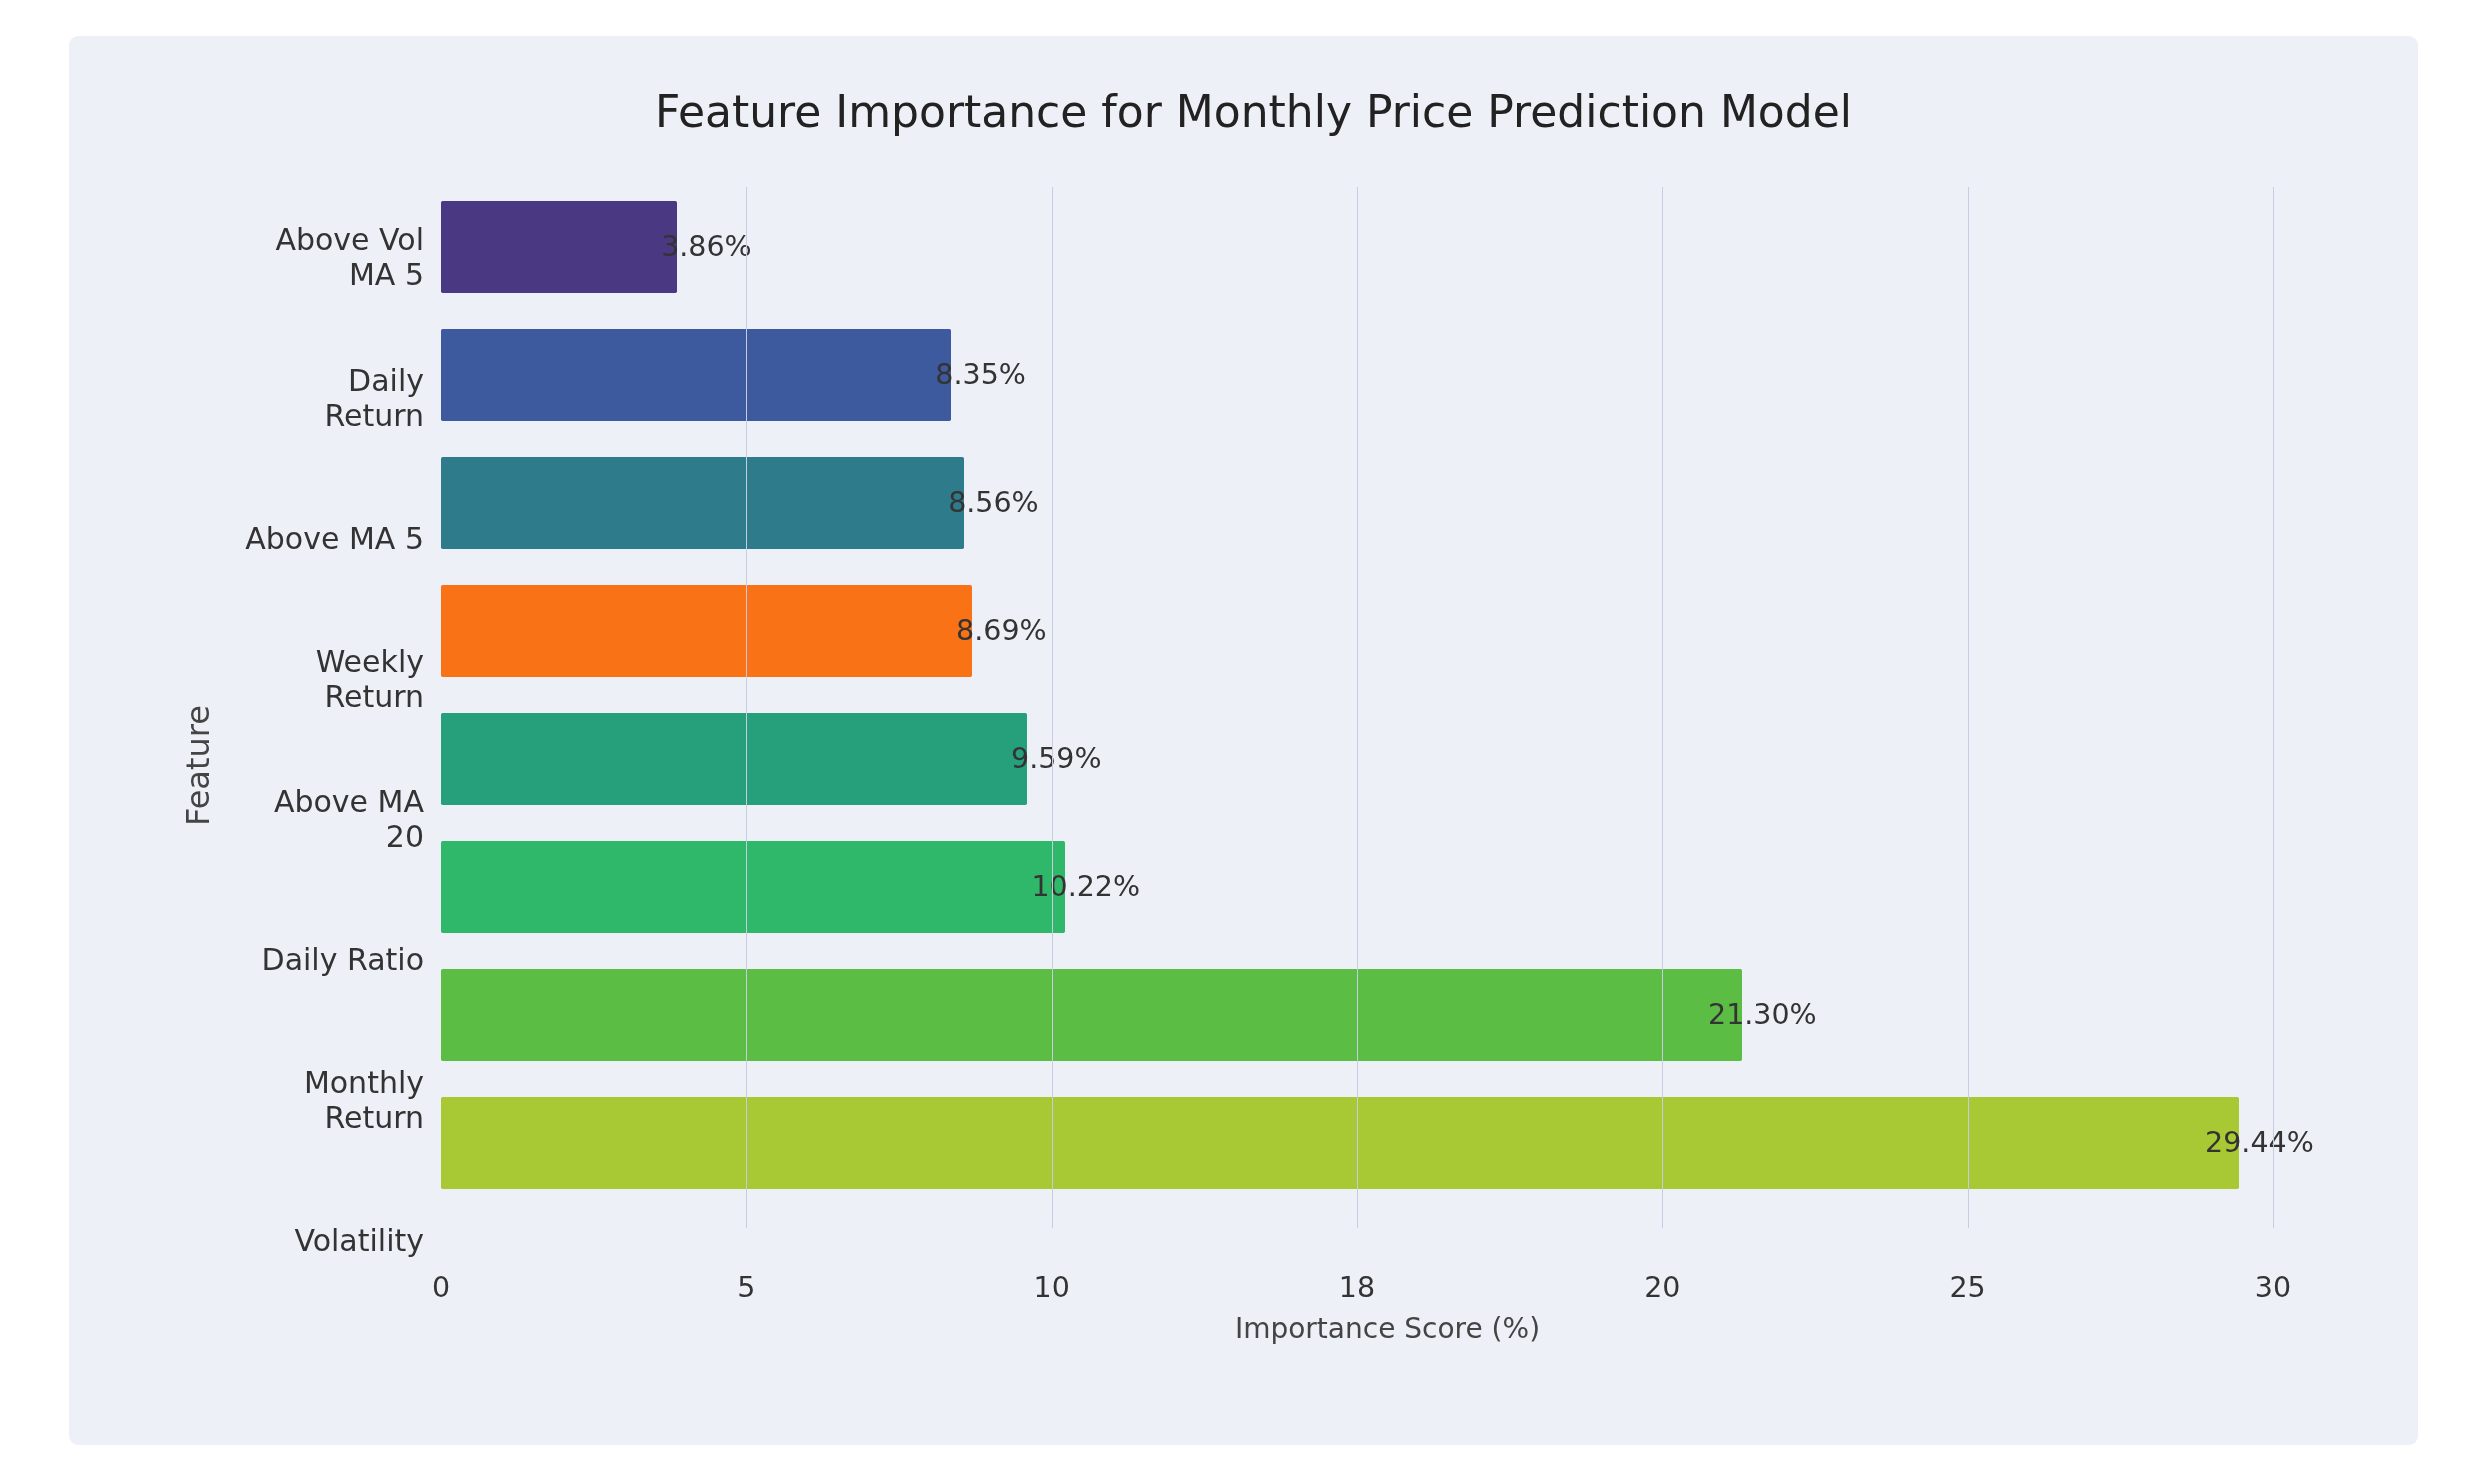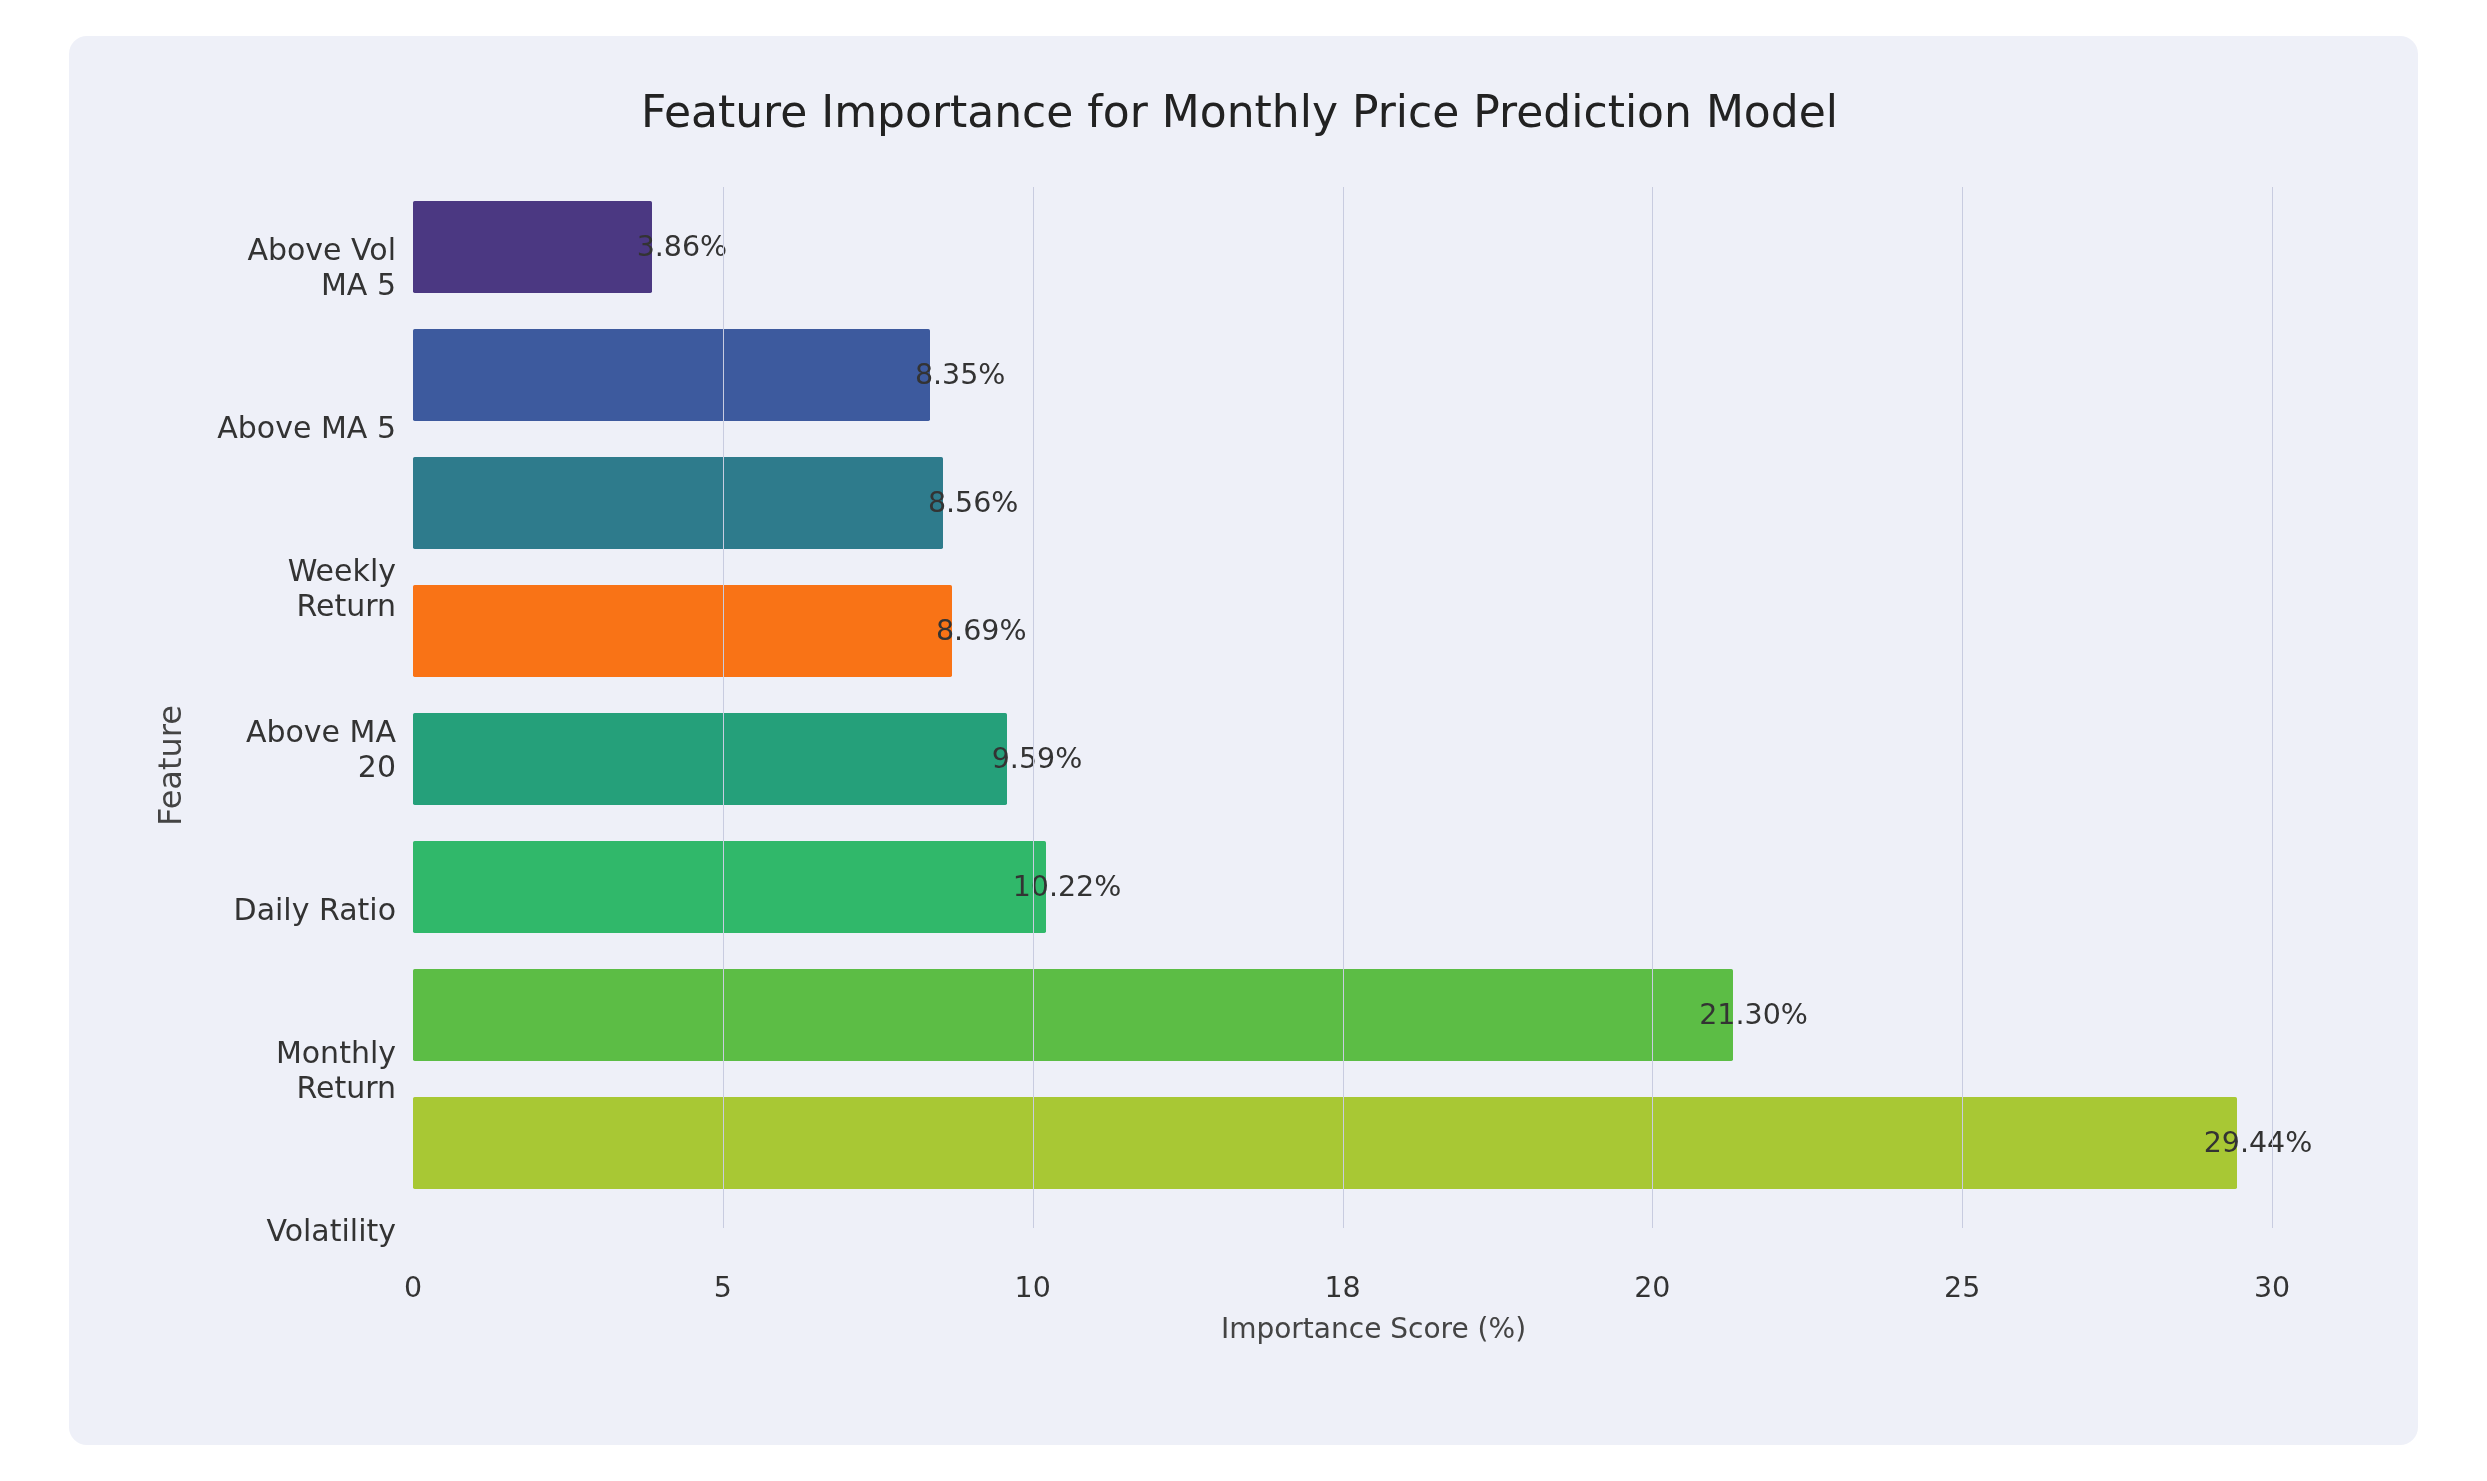--- a/index.html
+++ b/index.html
@@ -9,23 +9,23 @@
       width: 2487px;
       height: 1481px;
       display: flex;
       align-items: center;
       justify-content: center;
     }
     .chart-container {
       background: #eef0f8;
       width: 2349px;
       height: 1409px;
-      padding: 50px 84px 101px 76px;
-      position: relative;
-      border-radius: 18px;
+      padding: 50px 84px 101px 104px;
+      position: relative;
+      border-radius: 9px;
     }
     .chart-title {
       text-align: center;
       font-size: 44px;
       font-weight: 400;
       color: #222;
       margin-bottom: 50px;
     }
     .chart-body {
       display: flex;
@@ -134,20 +134,21 @@
   </style>
 </head>
 <body>
 
 <div class="chart-container">
   <div class="chart-title">Feature Importance for Monthly Price Prediction Model</div>
   <div class="chart-body">
     <div class="y-axis-label">Feature</div>
     <div class="y-axis-labels" id="y-axis-labels">
         <div class="y-label">Above Vol MA 5</div>
+        <div class="y-label">Daily Return</div>
         <div class="y-label">Above MA 5</div>
         <div class="y-label">Weekly Return</div>
         <div class="y-label">Above MA 20</div>
         <div class="y-label">Daily Ratio</div>
         <div class="y-label">Monthly Return</div>
         <div class="y-label">Volatility</div>
       </div>
     <div class="plot-area">
       <div class="grid-and-bars" id="grid-and-bars">
         <div class="bars-container" id="bars-container">

